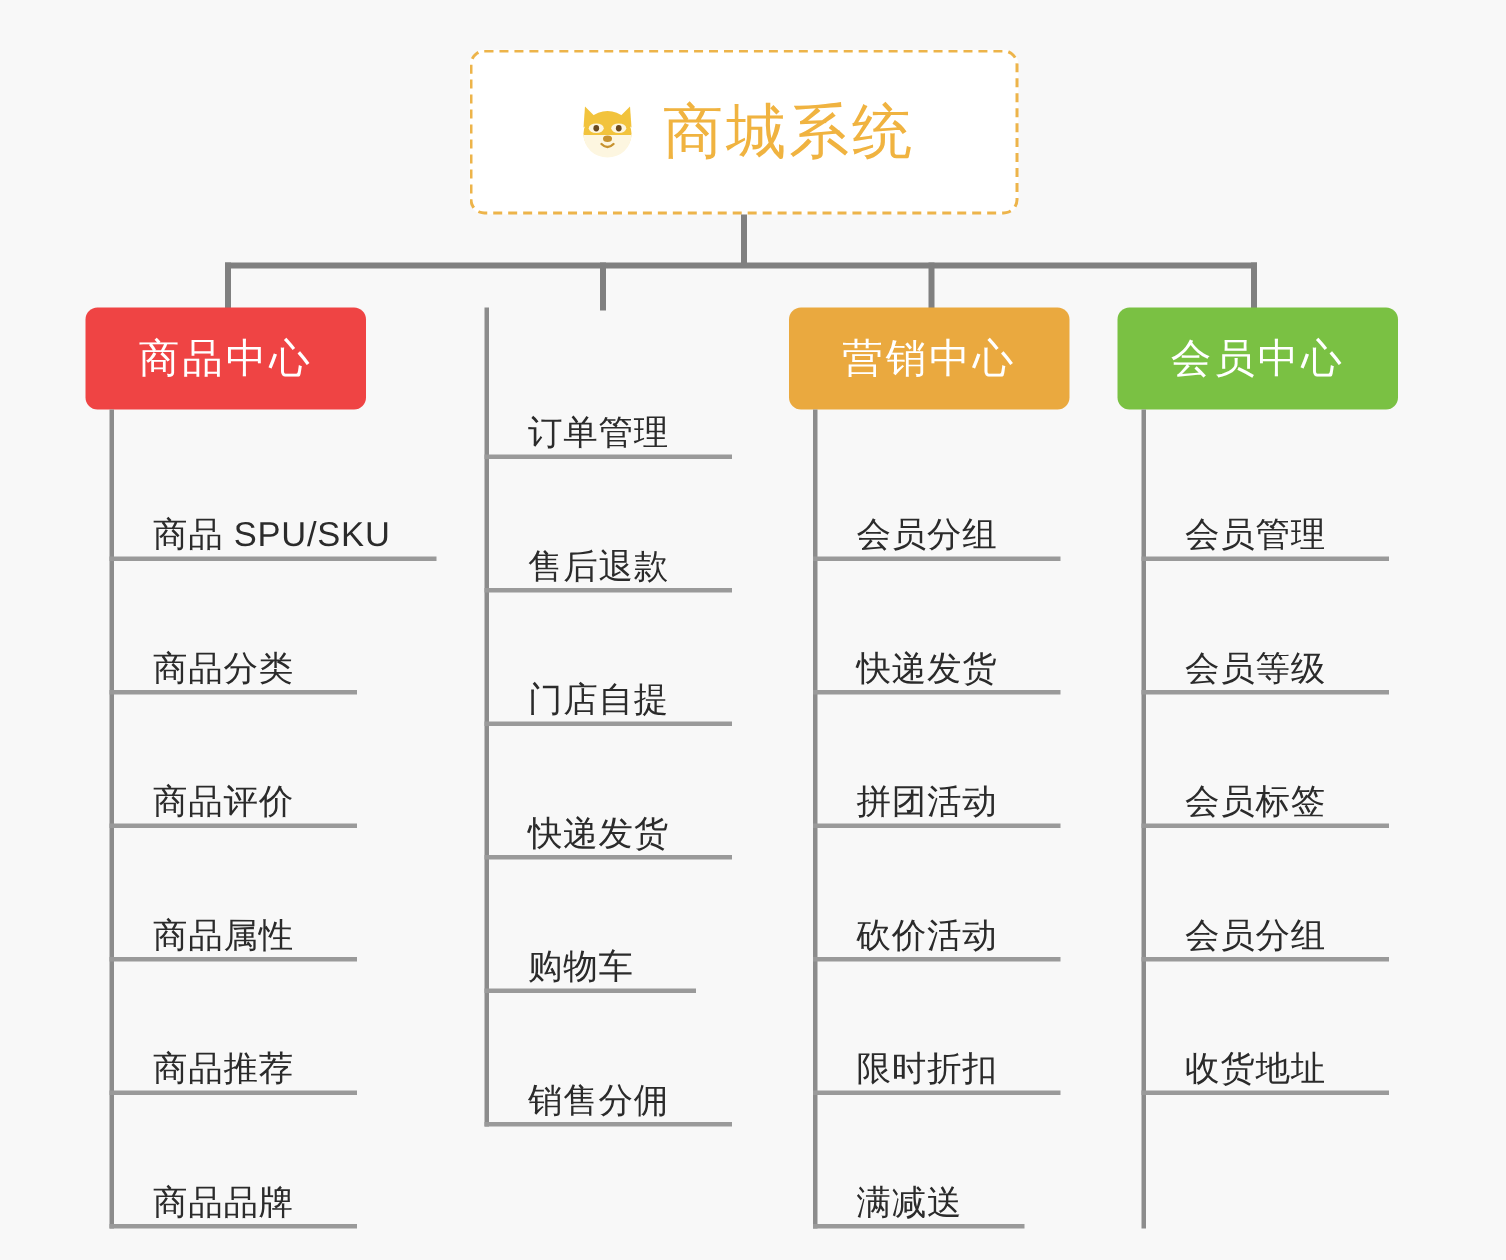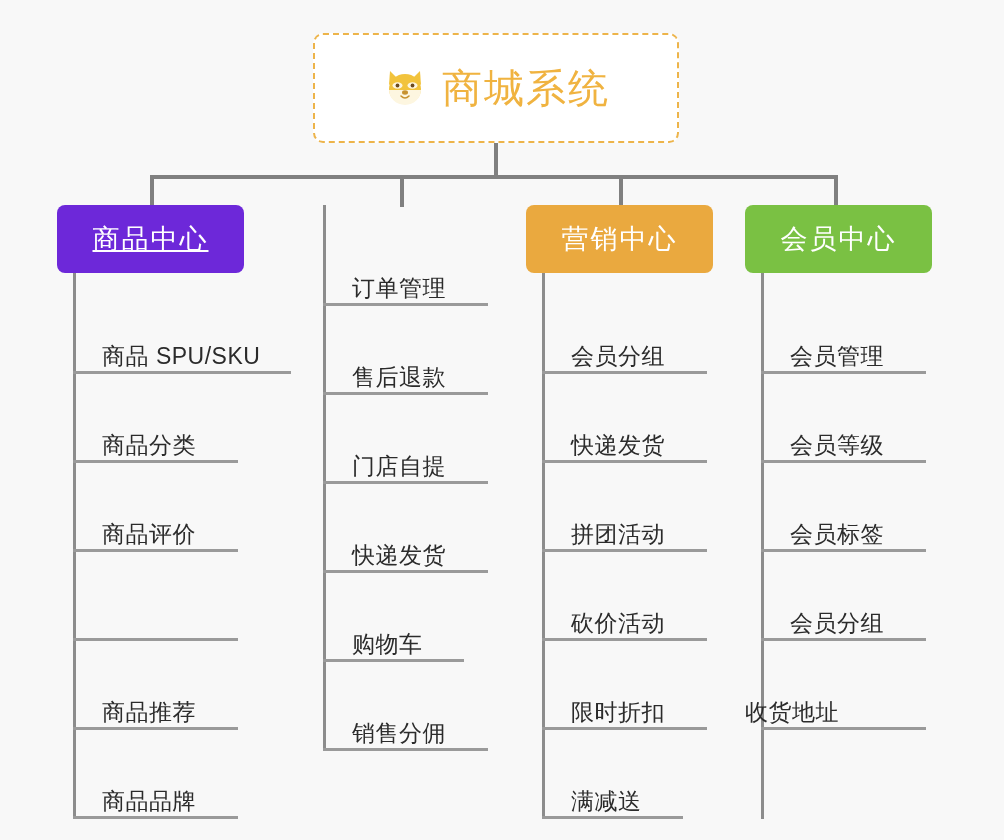--- a/index.html
+++ b/index.html
@@ -153,39 +153,40 @@
 
   <div class="conn-line conn-v-root"></div>
   <div class="conn-line conn-h-bus"></div>
   <div class="conn-line conn-drop" style="left:150px"></div>
   <div class="conn-line conn-drop" style="left:400px"></div>
   <div class="conn-line conn-drop" style="left:619px"></div>
   <div class="conn-line conn-drop" style="left:834px"></div>
 
   <div id="columns-host">
       <div class="column" style="left: 57px; width: 187px;">
-        <div class="cat-box" style="background: #6d28d9; text-decoration: underline;">
+        <div class="cat-box" style="background: #ef4444;">
           <span>商品中心</span>
         </div>
         <div class="leaf-list">
           <div class="leaf-spine" style="left: 16px; height: 546px;"></div>
           <div class="leaf-item">
             <div class="leaf-underline" style="left: 16px; width: 218px;"></div>
             <div class="leaf-label" style="margin-left: 45px;">商品 SPU/SKU</div>
           </div>
           <div class="leaf-item">
             <div class="leaf-underline" style="left: 16px; width: 165px;"></div>
             <div class="leaf-label" style="margin-left: 45px;">商品分类</div>
           </div>
           <div class="leaf-item">
             <div class="leaf-underline" style="left: 16px; width: 165px;"></div>
             <div class="leaf-label" style="margin-left: 45px;">商品评价</div>
           </div>
           <div class="leaf-item">
             <div class="leaf-underline" style="left: 16px; width: 165px;"></div>
+            <div class="leaf-label" style="margin-left: 45px;">商品属性</div>
           </div>
           <div class="leaf-item">
             <div class="leaf-underline" style="left: 16px; width: 165px;"></div>
             <div class="leaf-label" style="margin-left: 45px;">商品推荐</div>
           </div>
           <div class="leaf-item">
             <div class="leaf-underline" style="left: 16px; width: 165px;"></div>
             <div class="leaf-label" style="margin-left: 45px;">商品品牌</div>
           </div>
         </div>
@@ -268,19 +269,19 @@
           <div class="leaf-item">
             <div class="leaf-underline" style="left: 16px; width: 165px;"></div>
             <div class="leaf-label" style="margin-left: 45px;">会员标签</div>
           </div>
           <div class="leaf-item">
             <div class="leaf-underline" style="left: 16px; width: 165px;"></div>
             <div class="leaf-label" style="margin-left: 45px;">会员分组</div>
           </div>
           <div class="leaf-item">
             <div class="leaf-underline" style="left: 16px; width: 165px;"></div>
-            <div class="leaf-label" style="">收货地址</div>
+            <div class="leaf-label" style="margin-left: 45px;">收货地址</div>
           </div>
         </div>
       </div>
     </div>
 
 </div>
 
 </body></html>

